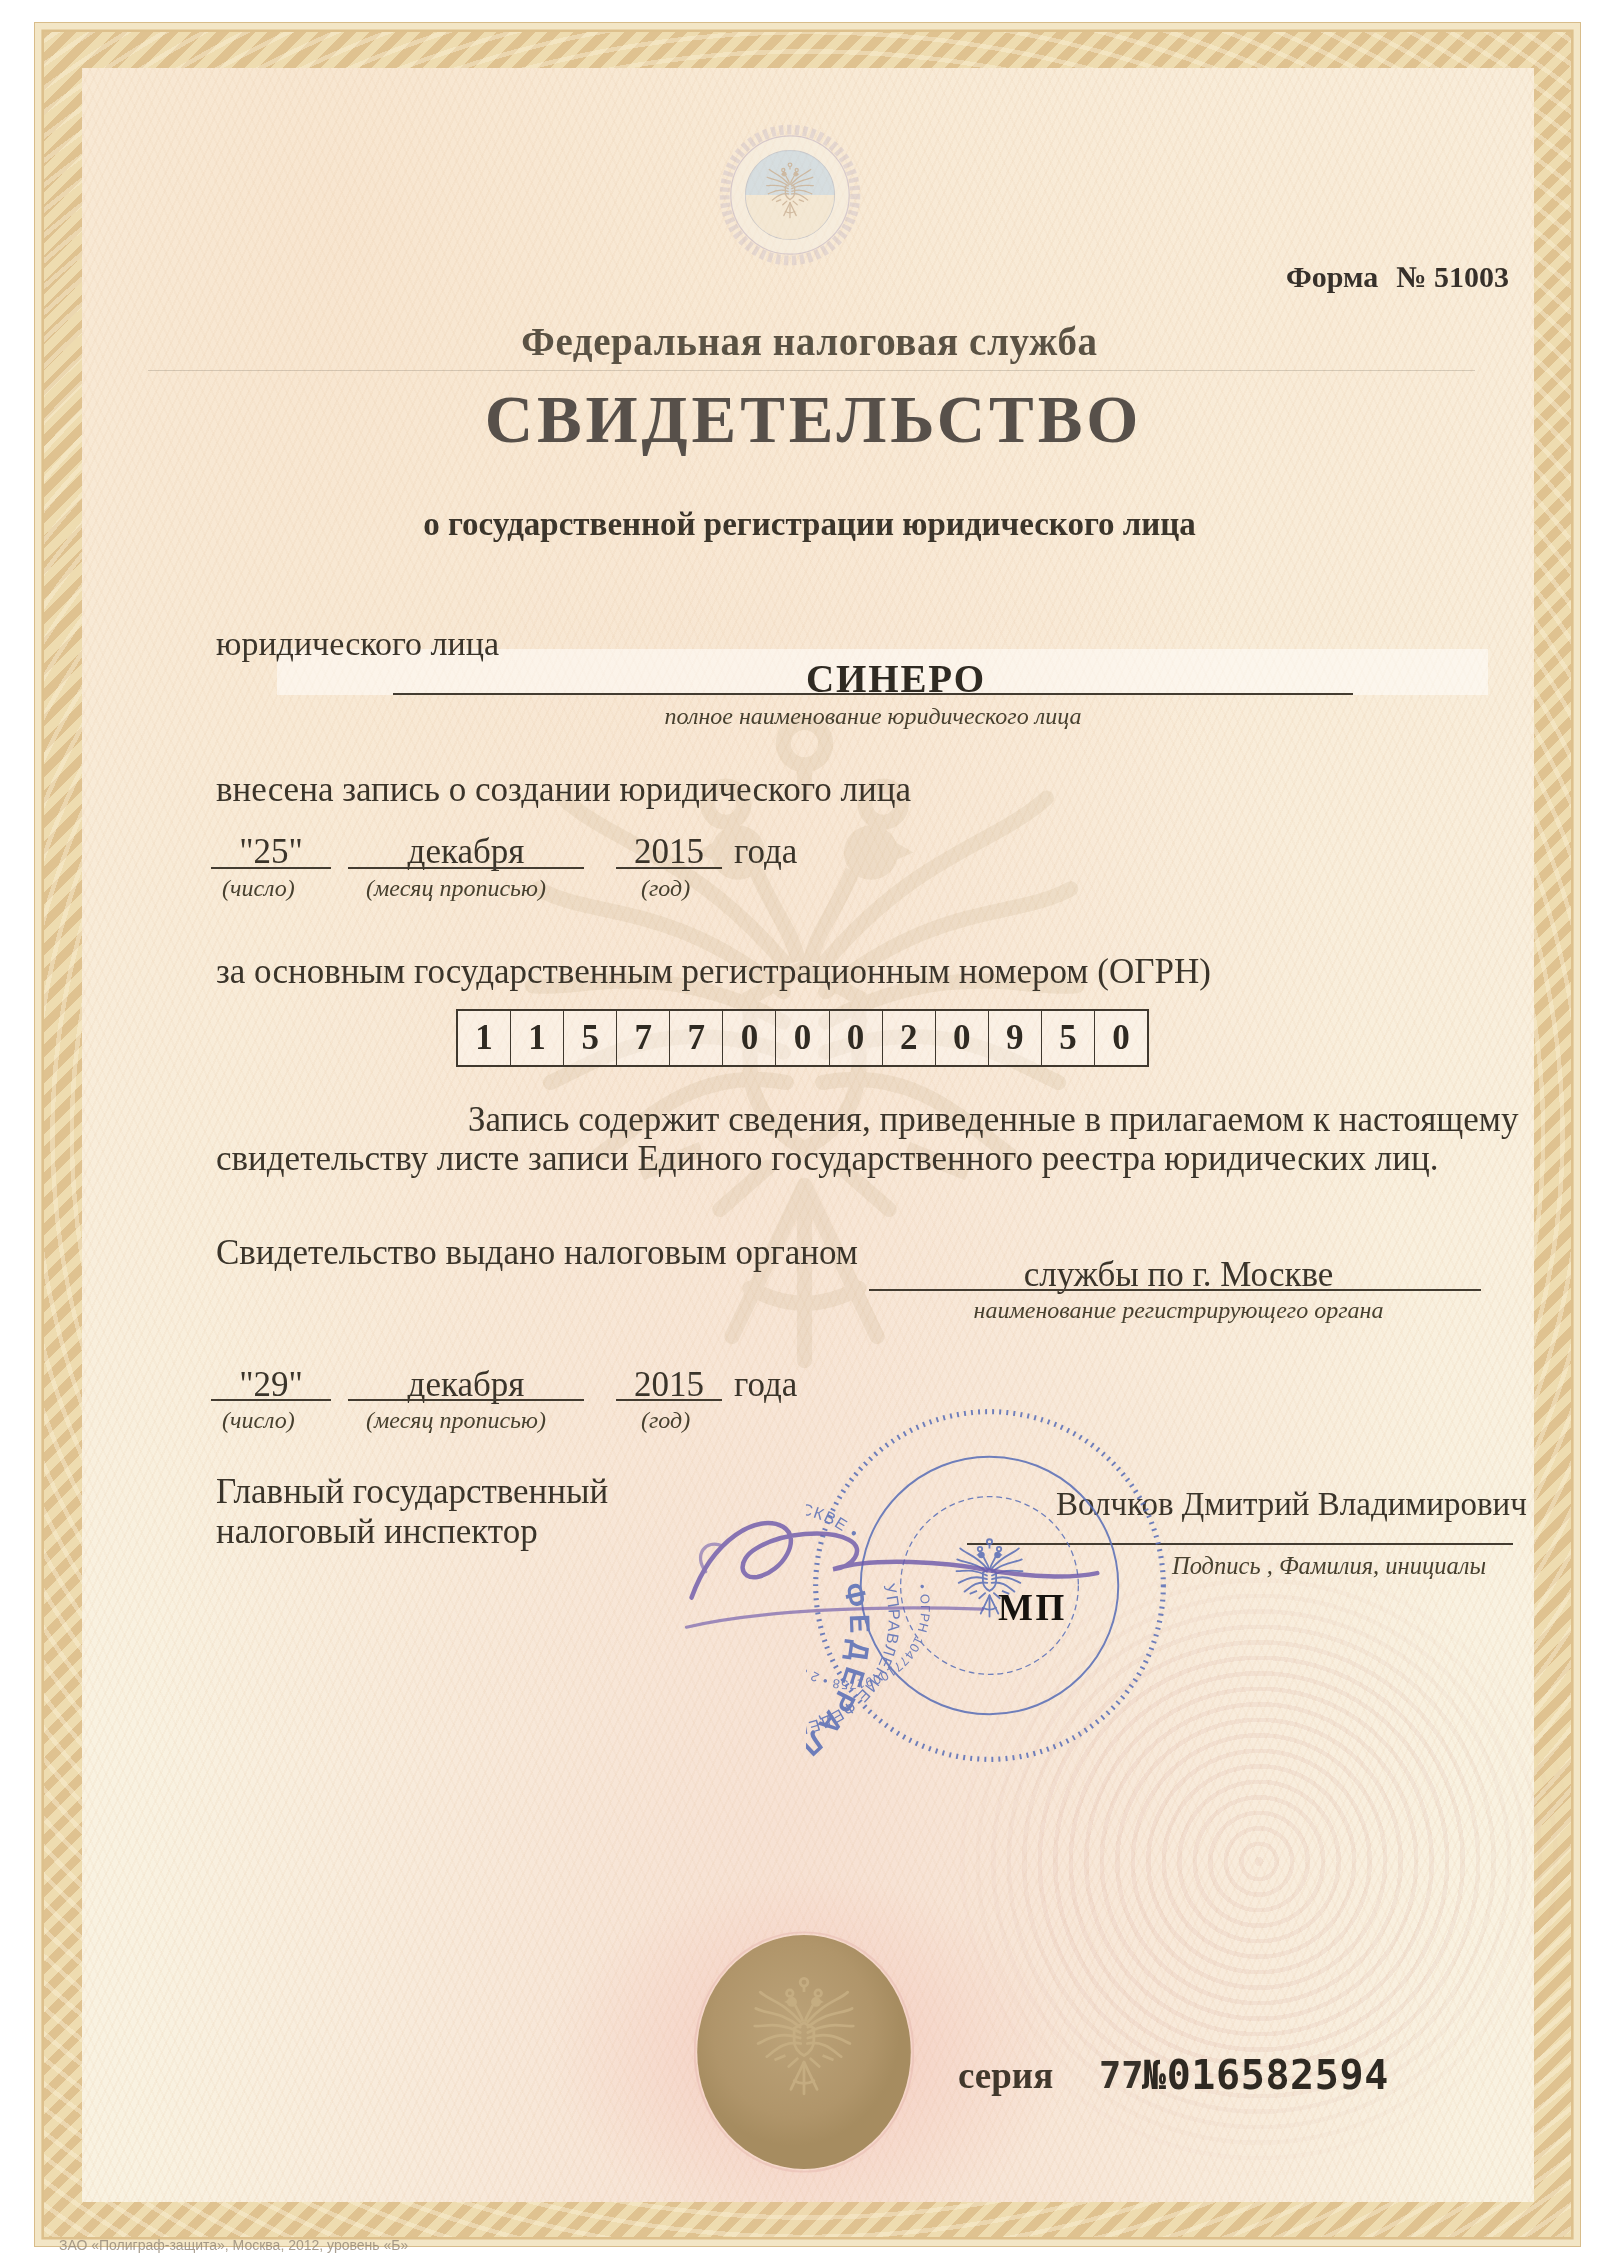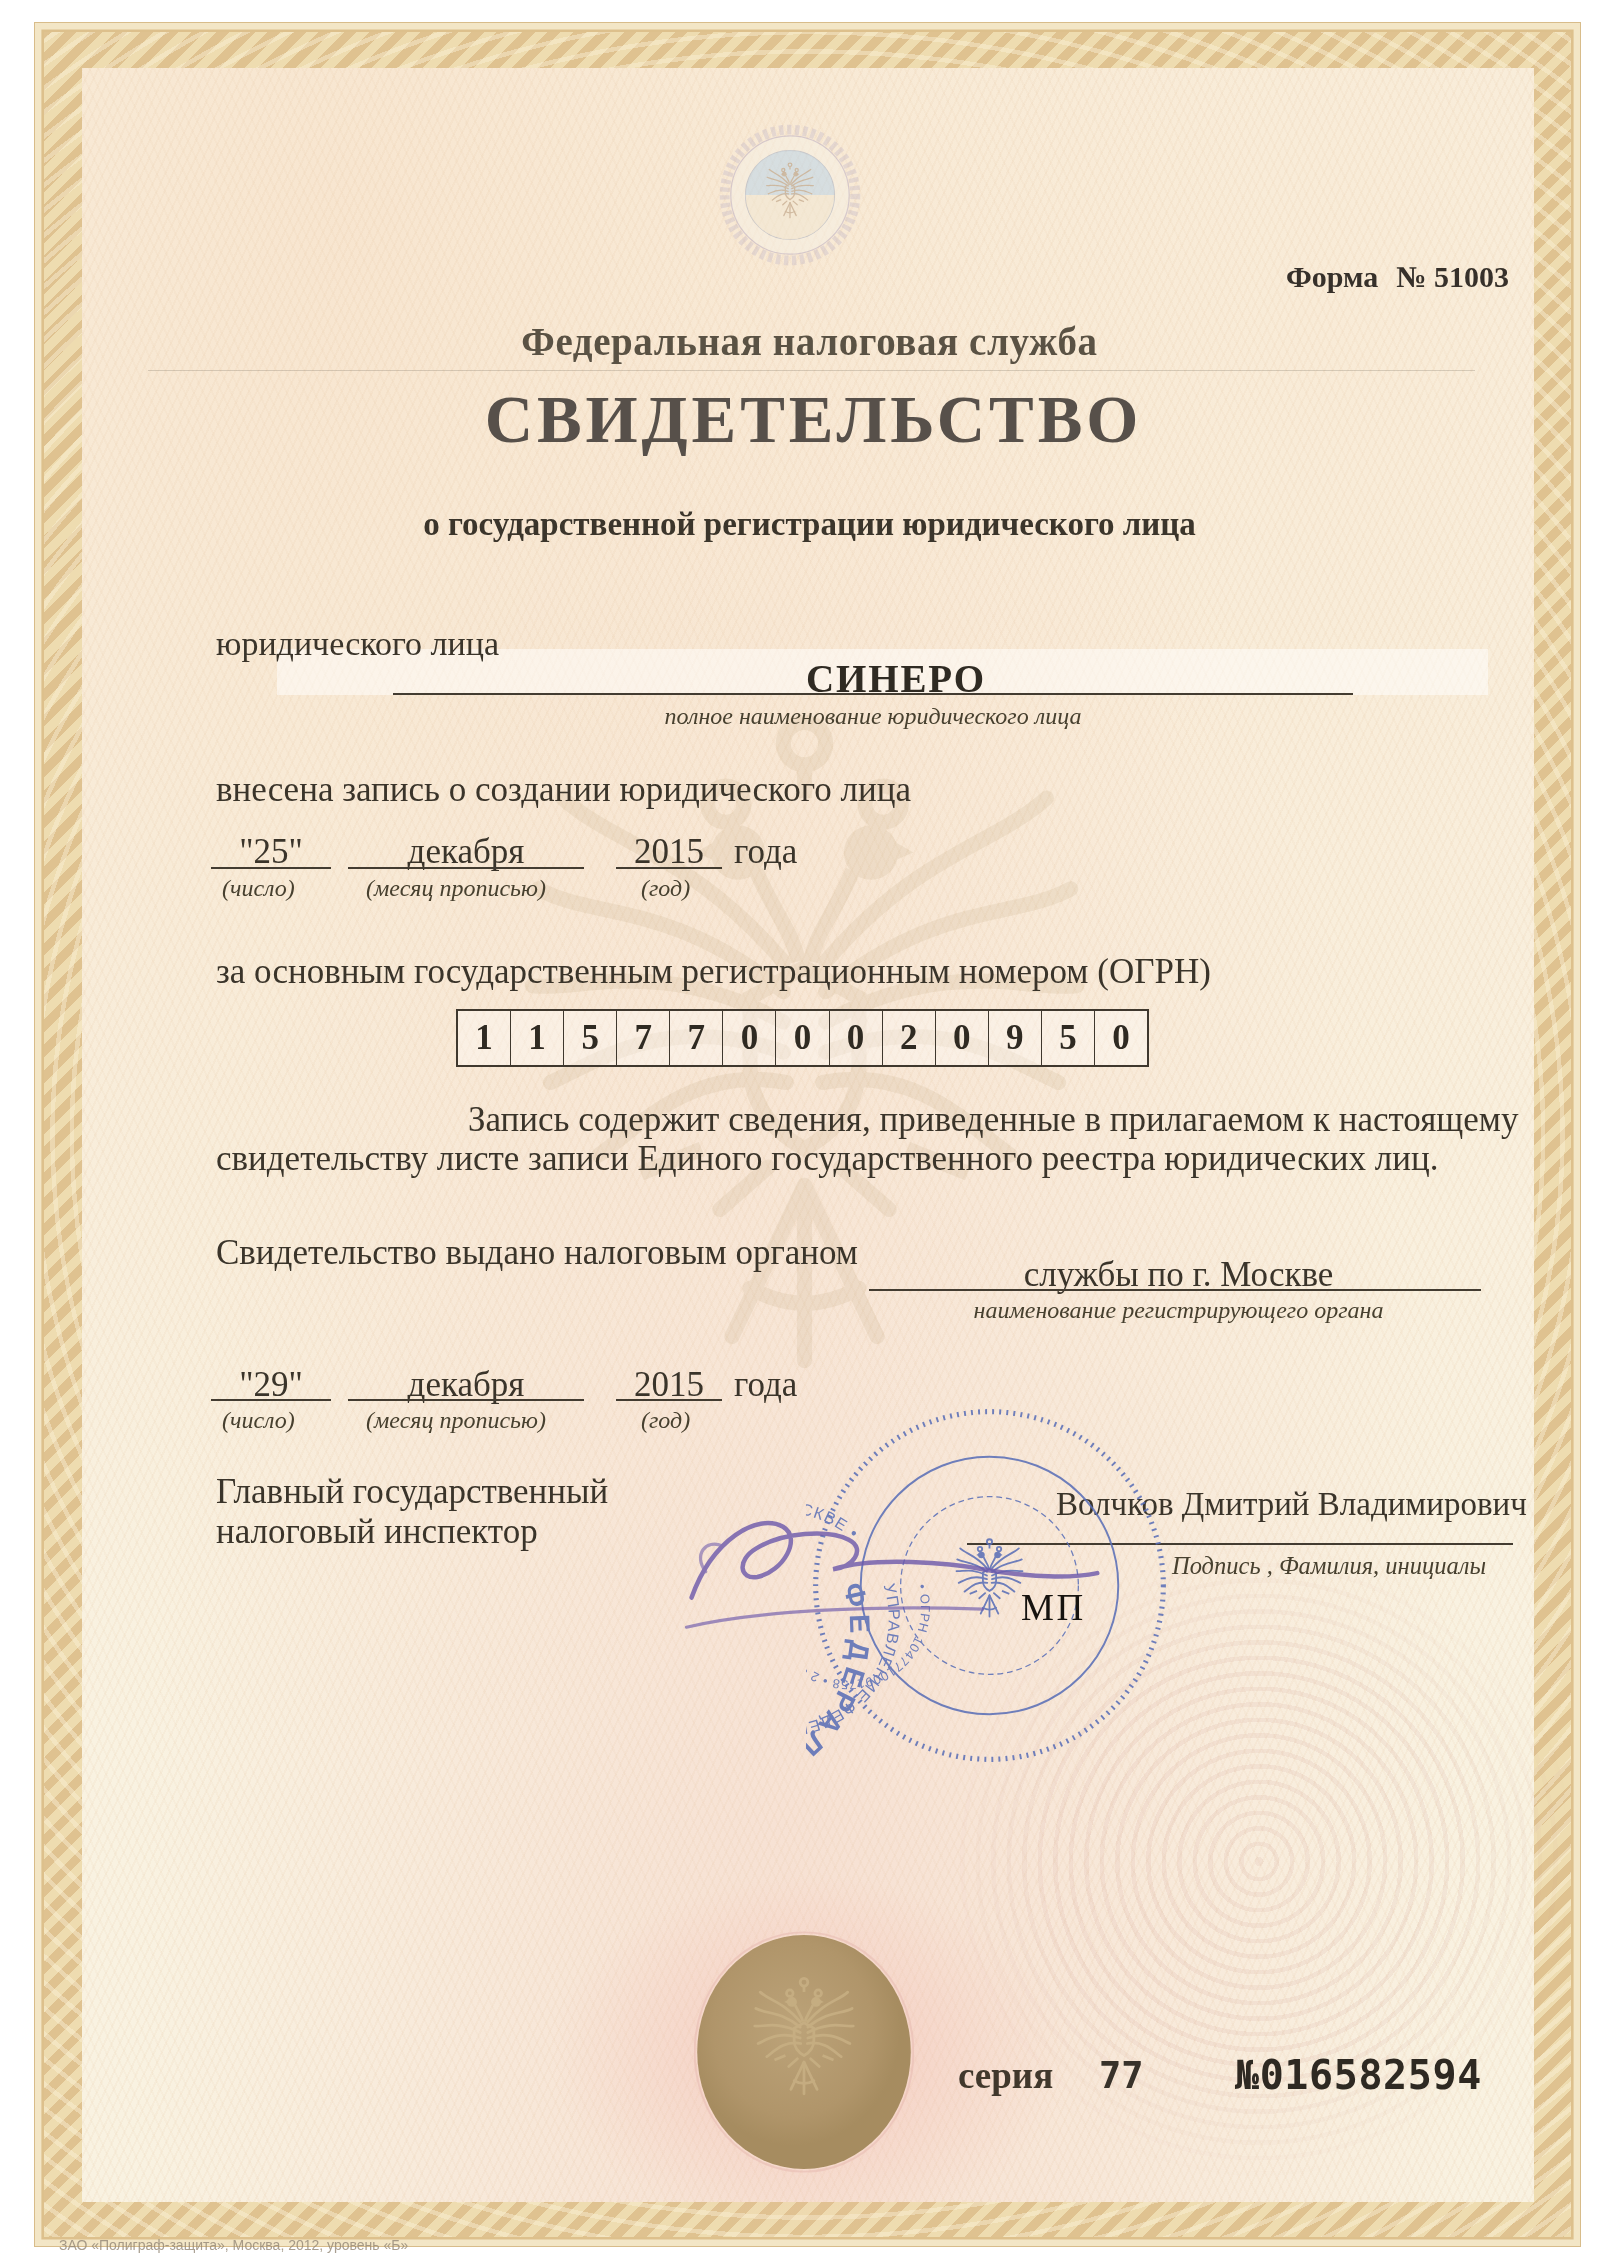--- a/index.html
+++ b/index.html
@@ -41,26 +41,26 @@
   .agency{left:0;width:1619px;top:319px;font-size:39px;font-weight:bold;color:#5a5244;letter-spacing:0.6px;}
   .title{left:4px;width:1619px;top:381px;font-size:67px;font-weight:bold;color:#57504a;letter-spacing:3.9px;}
   .subtitle{left:0;width:1619px;top:506px;font-size:33px;font-weight:bold;color:#3b352b;}
   .ogrn-box{position:absolute;left:456px;top:1009px;width:693px;height:58px;display:flex;
     border:2.6px solid #3f382e;background:rgba(255,255,255,.35);box-sizing:border-box;}
   .ogrn-box .cell{flex:1;display:flex;align-items:center;justify-content:center;
     font-size:35px;font-weight:bold;color:#2f2a22;border-left:1.9px solid #3f382e;}
   .ogrn-box .cell:first-child{border-left:none;}
   .stamp{position:absolute;left:806px;top:1402px;width:367px;height:367px;opacity:.87;}
   .signature{position:absolute;left:680px;top:1501px;width:425px;height:161px;opacity:.8;}
-  .mp{position:absolute;left:998px;top:1586px;font-size:37px;font-weight:normal;color:#16130f;letter-spacing:2.6px;margin-left:23px;}
+  .mp{position:absolute;left:998px;top:1586px;font-size:37px;font-weight:bold;color:#16130f;letter-spacing:2.6px;}
   .goldseal{position:absolute;left:694px;top:1931px;width:220px;height:242px;}
   .series-label{position:absolute;left:958px;top:2054px;font-size:37px;font-weight:bold;color:#41382c;}
   .series-region{position:absolute;left:1099px;top:2054px;font-size:37px;font-weight:bold;
     font-family:"DejaVu Sans Mono","Liberation Mono",monospace;color:#38322a;}
-  .series-number{position:absolute;left:1235px;top:2052px;font-size:40px;font-weight:bold;
+  .series-number{position:absolute;left:1142px;top:2052px;font-size:40px;font-weight:bold;
     font-family:"DejaVu Sans Mono","Liberation Mono",monospace;color:#2e2922;letter-spacing:0.6px;}
   .imprint{position:absolute;left:59px;top:2237px;font-size:14px;color:rgba(146,134,116,.8);
     font-family:"Liberation Sans","DejaVu Sans",sans-serif;}
   .stamp text{font-family:"Liberation Sans","DejaVu Sans",sans-serif;}
 </style>
 </head>
 <body>
 
 <div class="page">
 

